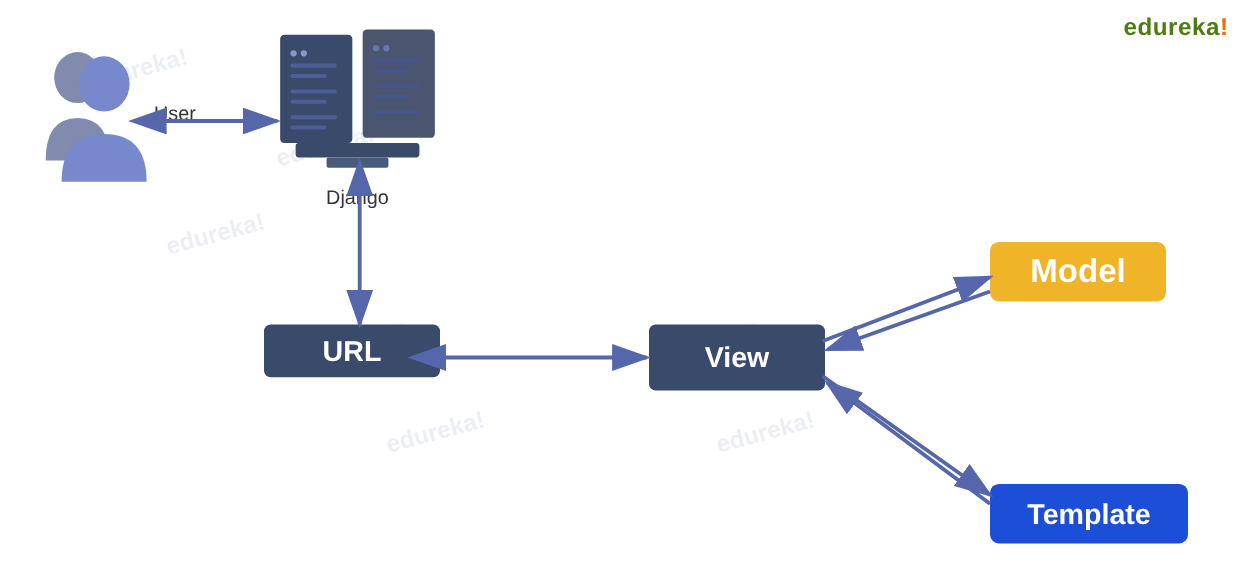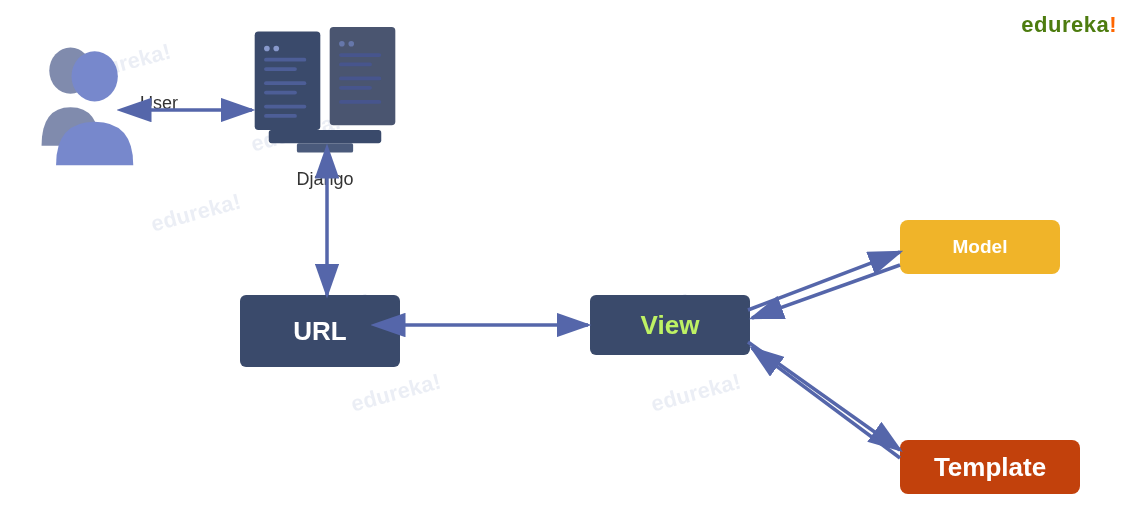--- a/index.html
+++ b/index.html
@@ -75,21 +75,21 @@
       font-size: 18px;
       color: #333;
     }
 
     
     .url-box {
       position: absolute;
       top: 295px;
       left: 240px;
       width: 160px;
-      height: 72px;
+      height: 48px;
       background: #3a4a6b;
       border-radius: 6px;
       display: flex;
       align-items: center;
       justify-content: center;
     }
     .url-box-label {
       font-size: 26px;
       font-weight: bold;
       color: #ffffff;
@@ -104,50 +104,50 @@
       height: 60px;
       background: #3a4a6b;
       border-radius: 6px;
       display: flex;
       align-items: center;
       justify-content: center;
     }
     .view-box-label {
       font-size: 26px;
       font-weight: bold;
-      color: #bef264;
+      color: #ffffff;
     }
 
     
     .model-box {
       position: absolute;
       top: 220px;
       left: 900px;
       width: 160px;
       height: 54px;
       background: #f0b429;
       border-radius: 8px;
       display: flex;
       align-items: center;
       justify-content: center;
     }
     .model-box-label {
-      font-size: 19px;
+      font-size: 30px;
       font-weight: bold;
       color: #ffffff;
     }
 
     
     .template-box {
       position: absolute;
       top: 440px;
       left: 900px;
       width: 180px;
       height: 54px;
-      background: #c2410c;
+      background: #1d4ed8;
       border-radius: 8px;
       display: flex;
       align-items: center;
       justify-content: center;
     }
     .template-box-label {
       font-size: 26px;
       font-weight: bold;
       color: #ffffff;
     }

